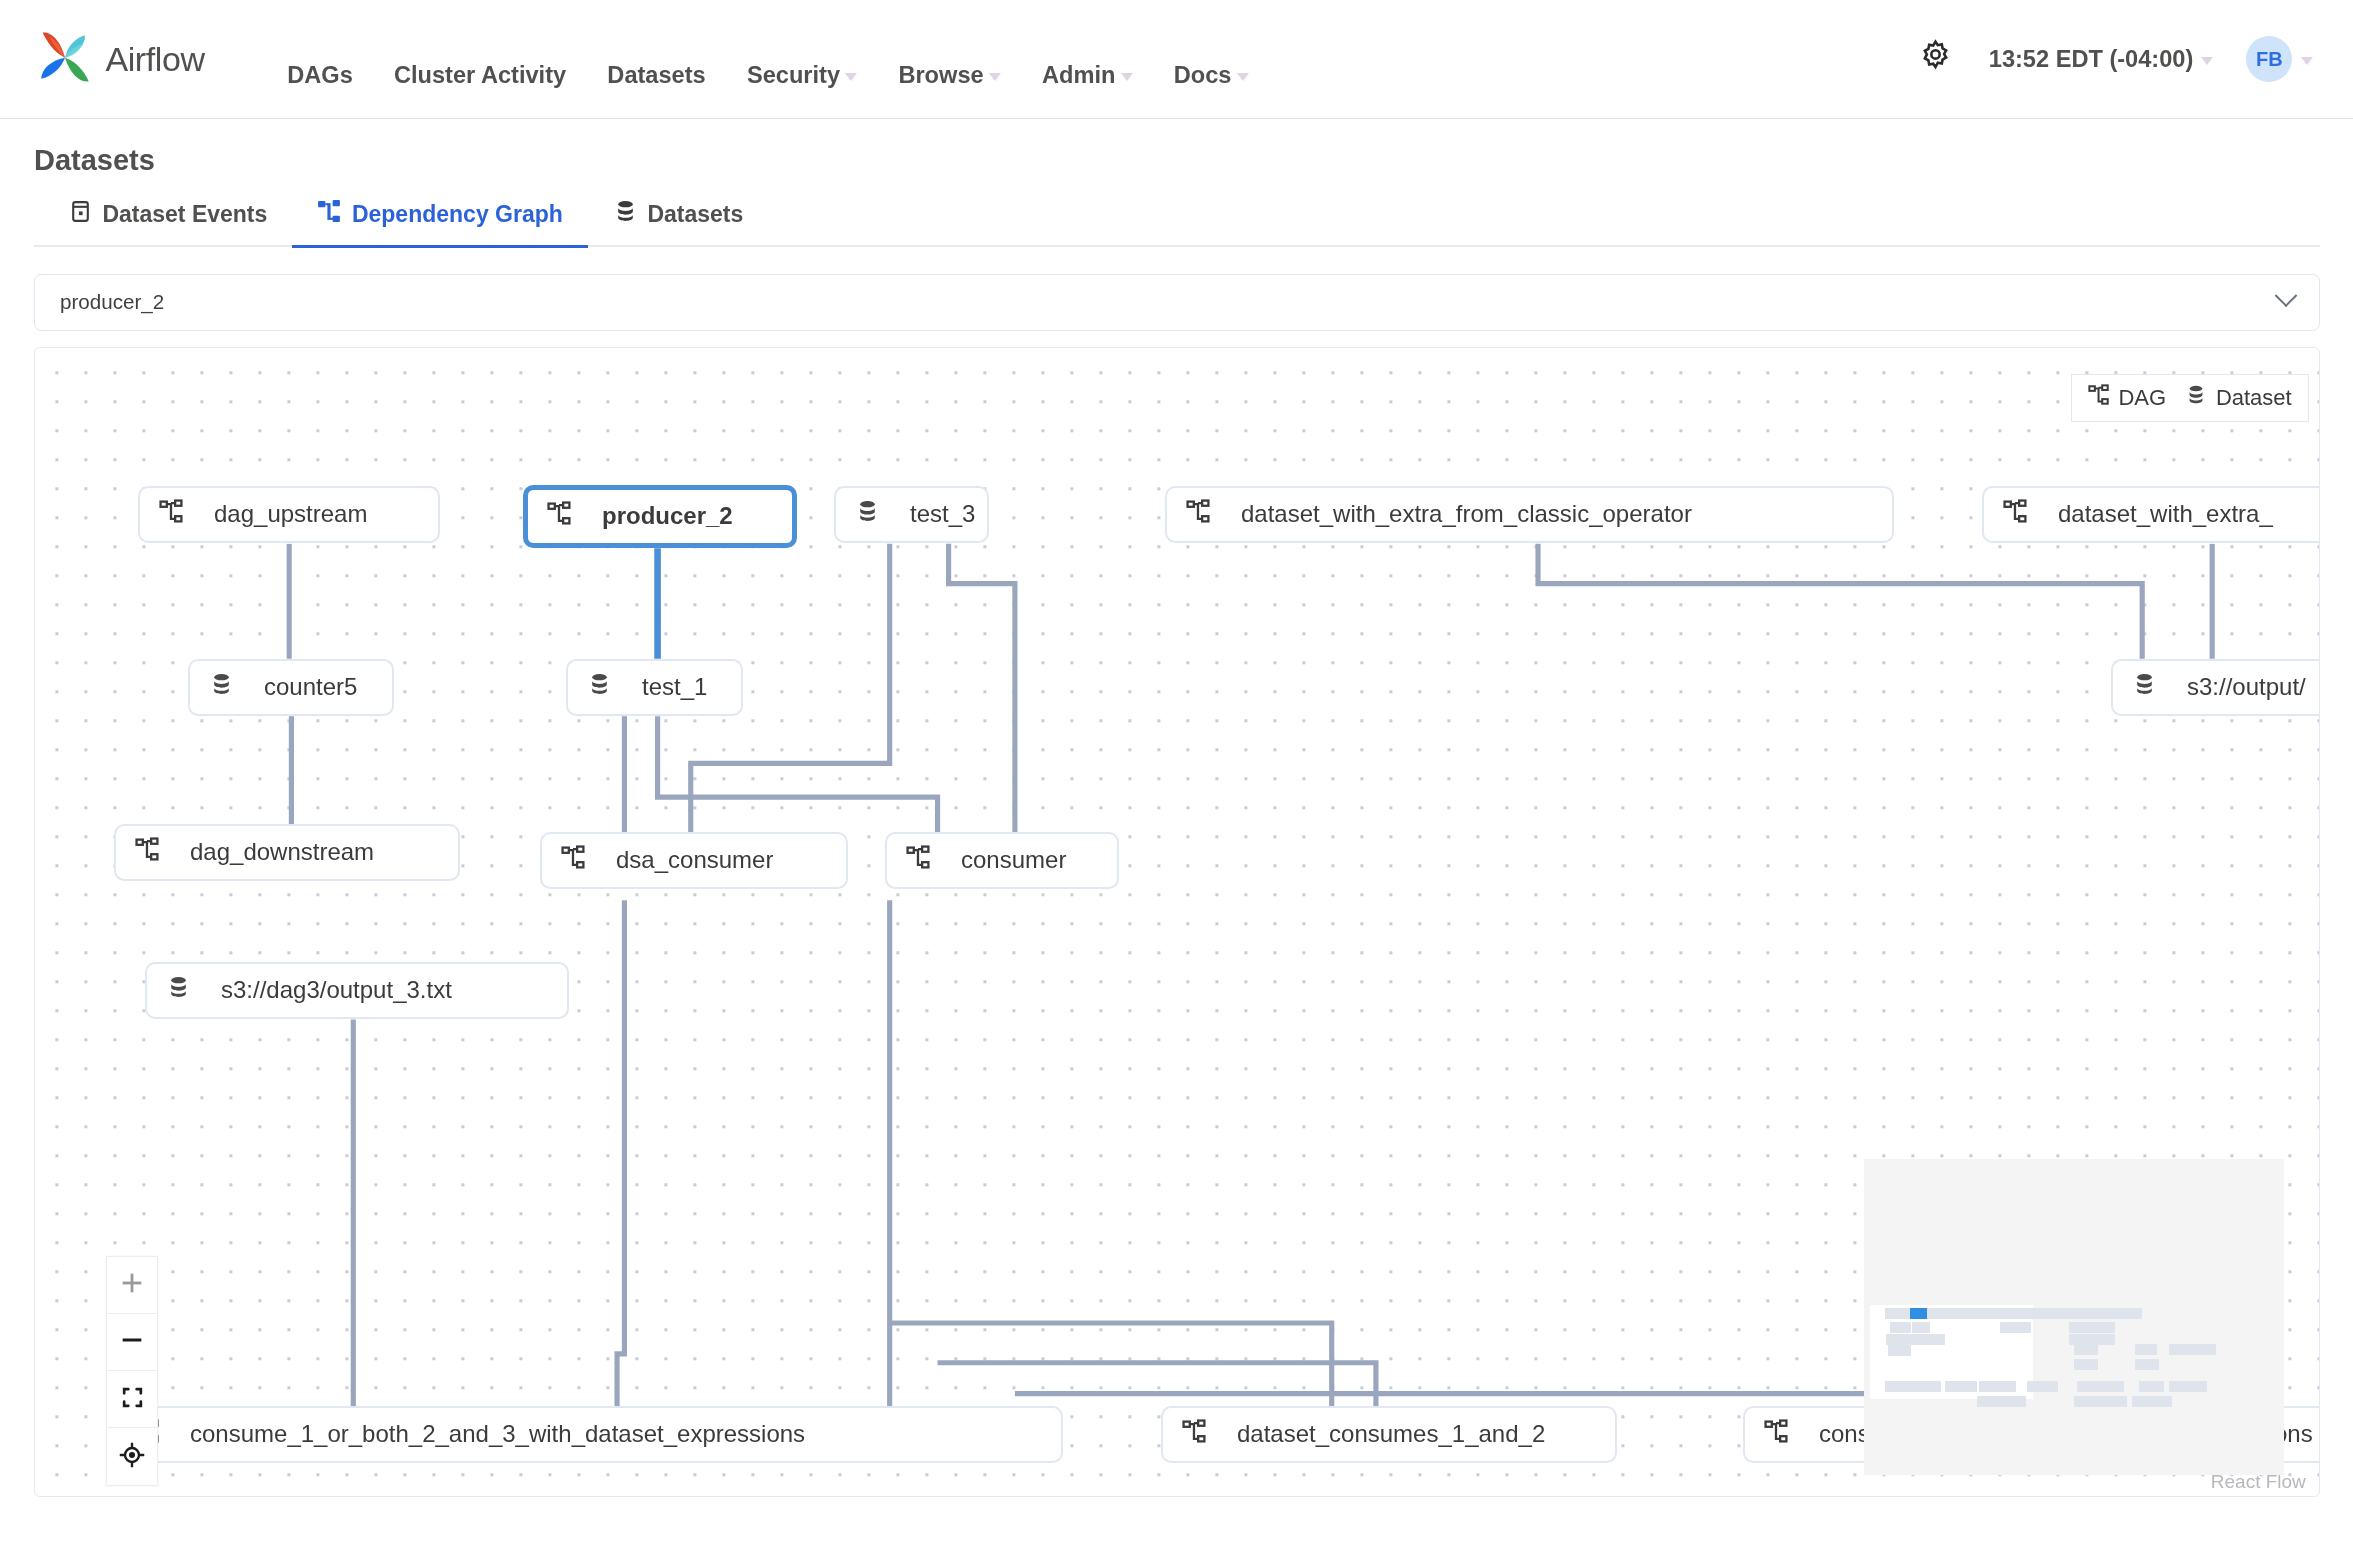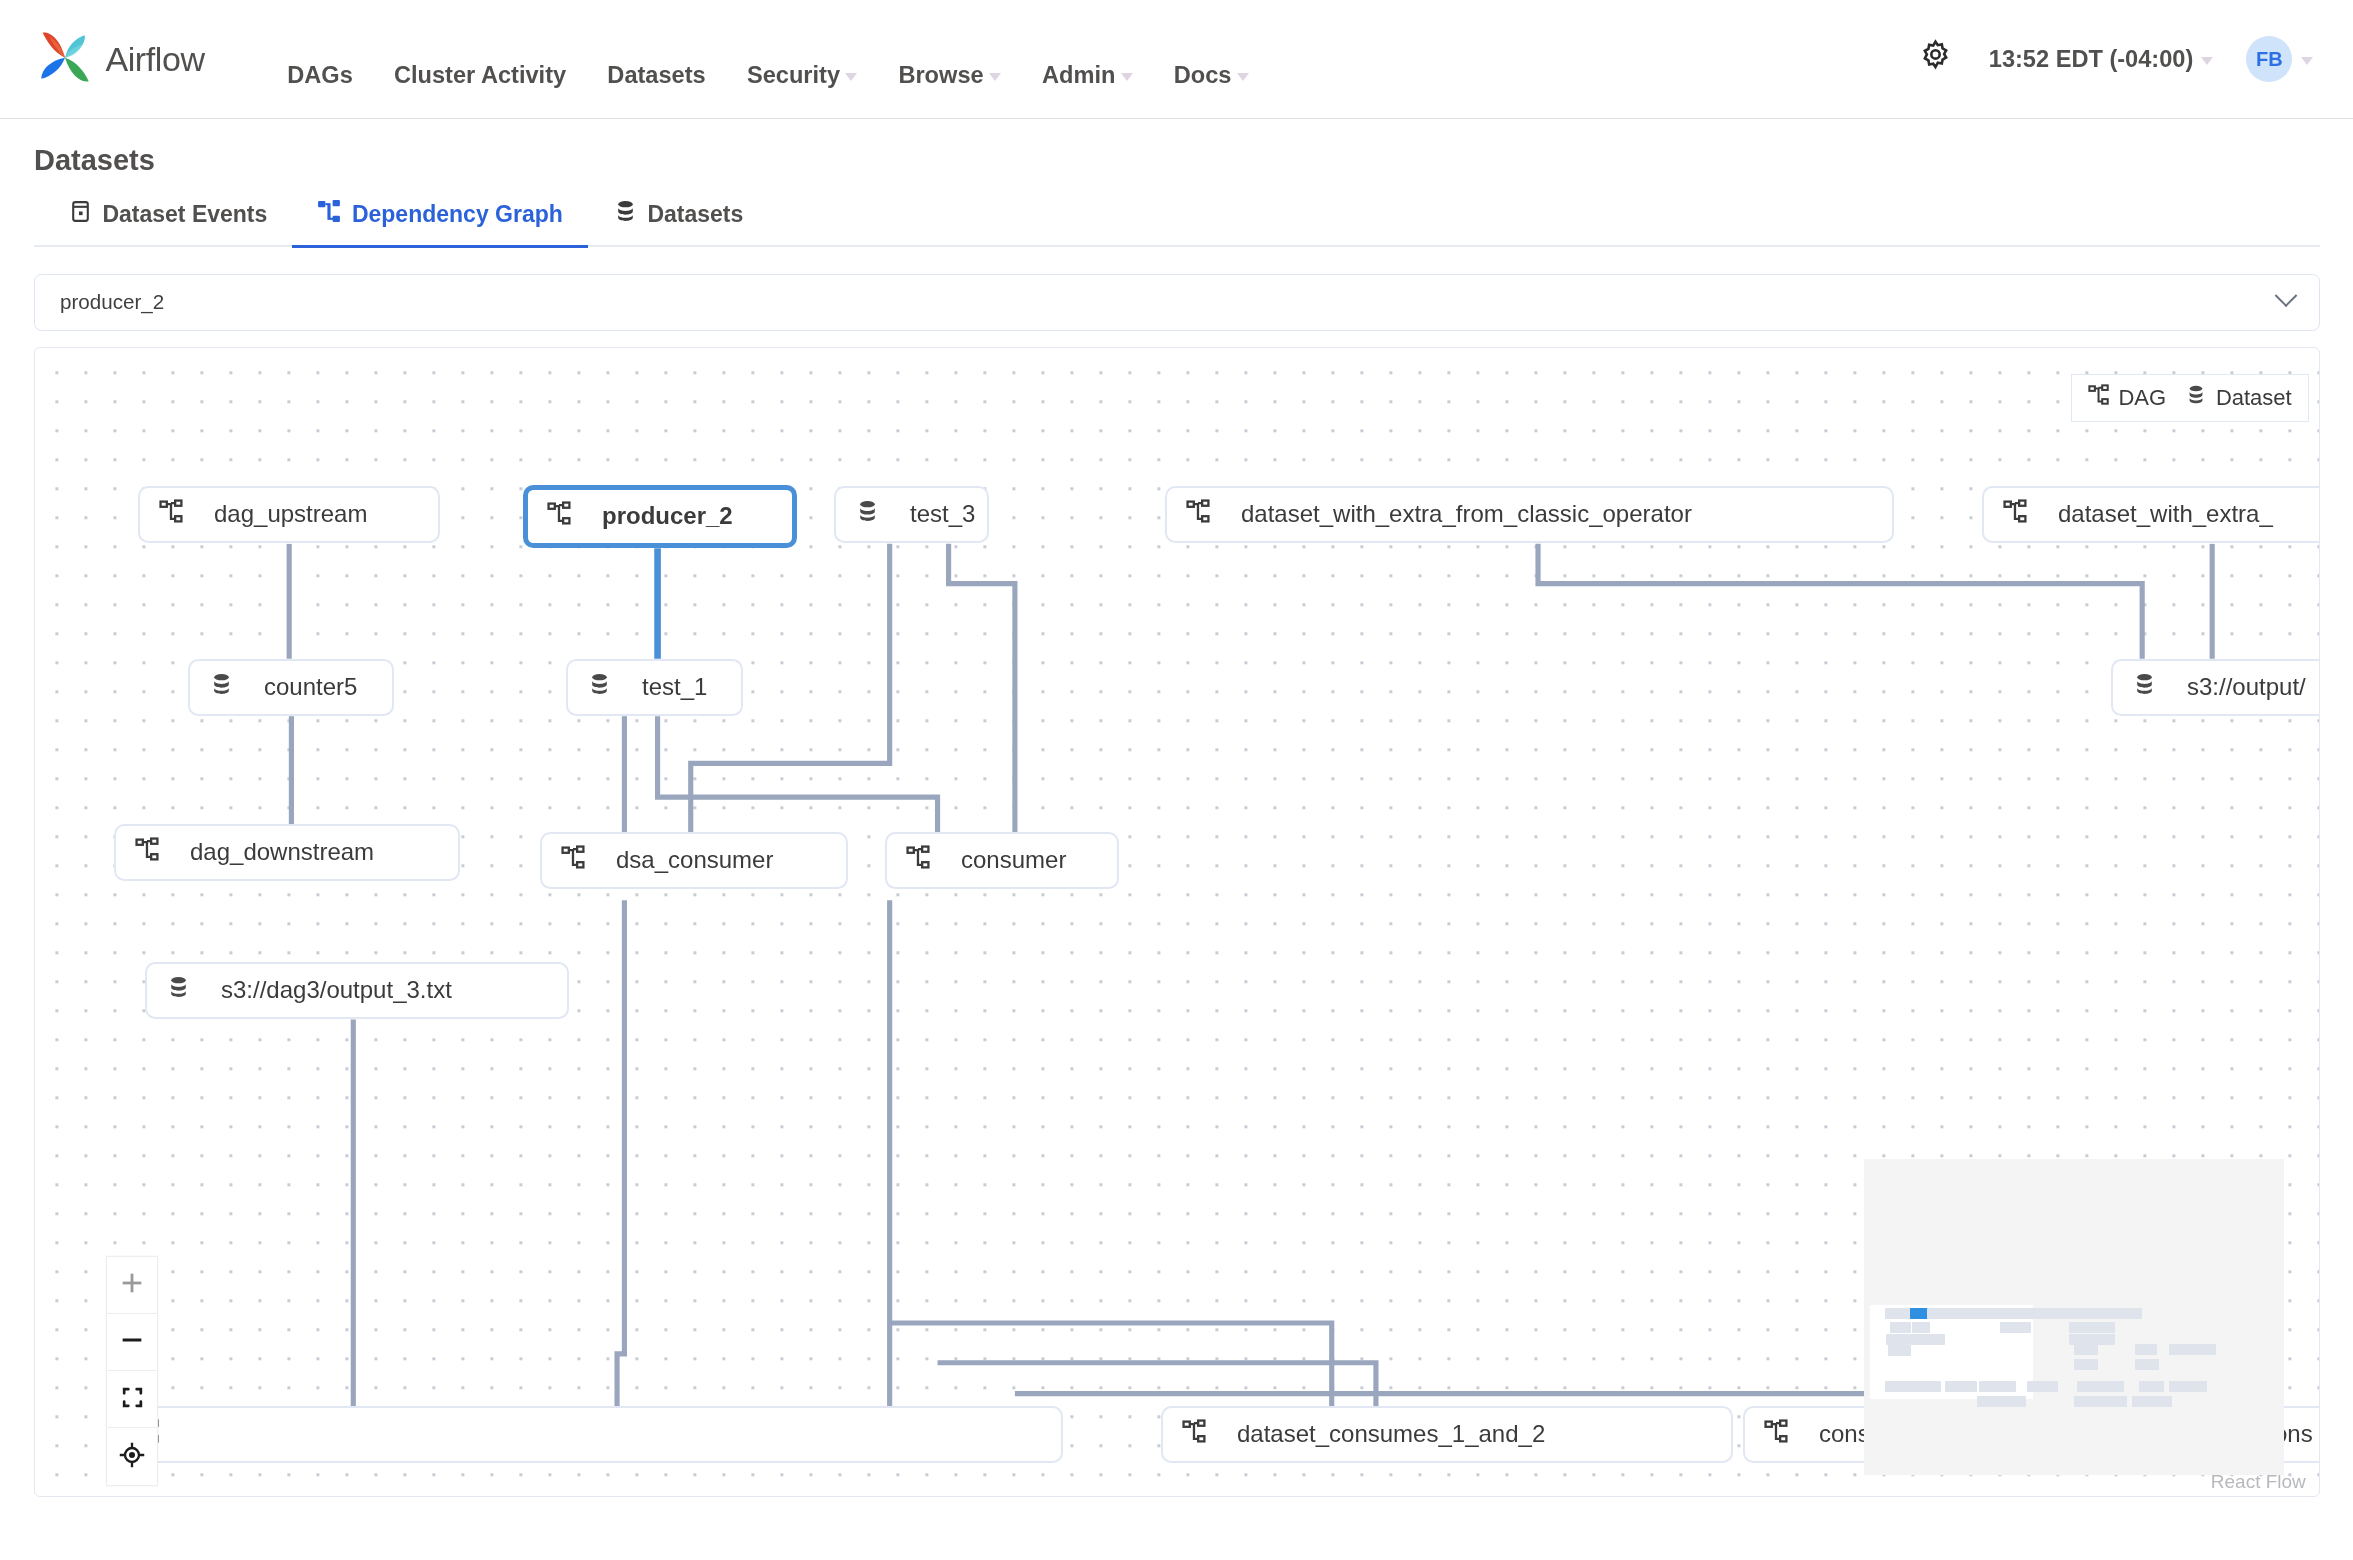--- a/index.html
+++ b/index.html
@@ -467,22 +467,23 @@
           <span>s3://dag3/output_3.txt</span>
         </div>
         <div class="node" style="left: 79px; top: 1058px; width: 949px;">
           <span class="ico"><svg width="25" height="25" viewBox="0 0 24 24" fill="none" stroke="#3b3b3b" stroke-width="2.2">
               <rect x="1.5" y="2.5" width="6" height="5"></rect>
               <rect x="15.5" y="1.5" width="6" height="5"></rect>
               <rect x="15.5" y="16.5" width="6" height="5"></rect>
               <path d="M7.5 5h4v14h4"></path>
               <path d="M11.5 4h4"></path>
             </svg></span>
-        </div>
-        <div class="node" style="left: 1126px; top: 1058px; width: 572px;">
+          <span>consume_1_or_both_2_and_3_with_dataset_expressions</span>
+        </div>
+        <div class="node" style="left: 1126px; top: 1058px; width: 456px;">
           <span class="ico"><svg width="25" height="25" viewBox="0 0 24 24" fill="none" stroke="#3b3b3b" stroke-width="2.2">
               <rect x="1.5" y="2.5" width="6" height="5"></rect>
               <rect x="15.5" y="1.5" width="6" height="5"></rect>
               <rect x="15.5" y="16.5" width="6" height="5"></rect>
               <path d="M7.5 5h4v14h4"></path>
               <path d="M11.5 4h4"></path>
             </svg></span>
           <span>dataset_consumes_1_and_2</span>
         </div>
         <div class="node" style="left: 1708px; top: 1058px; width: 736px;">

